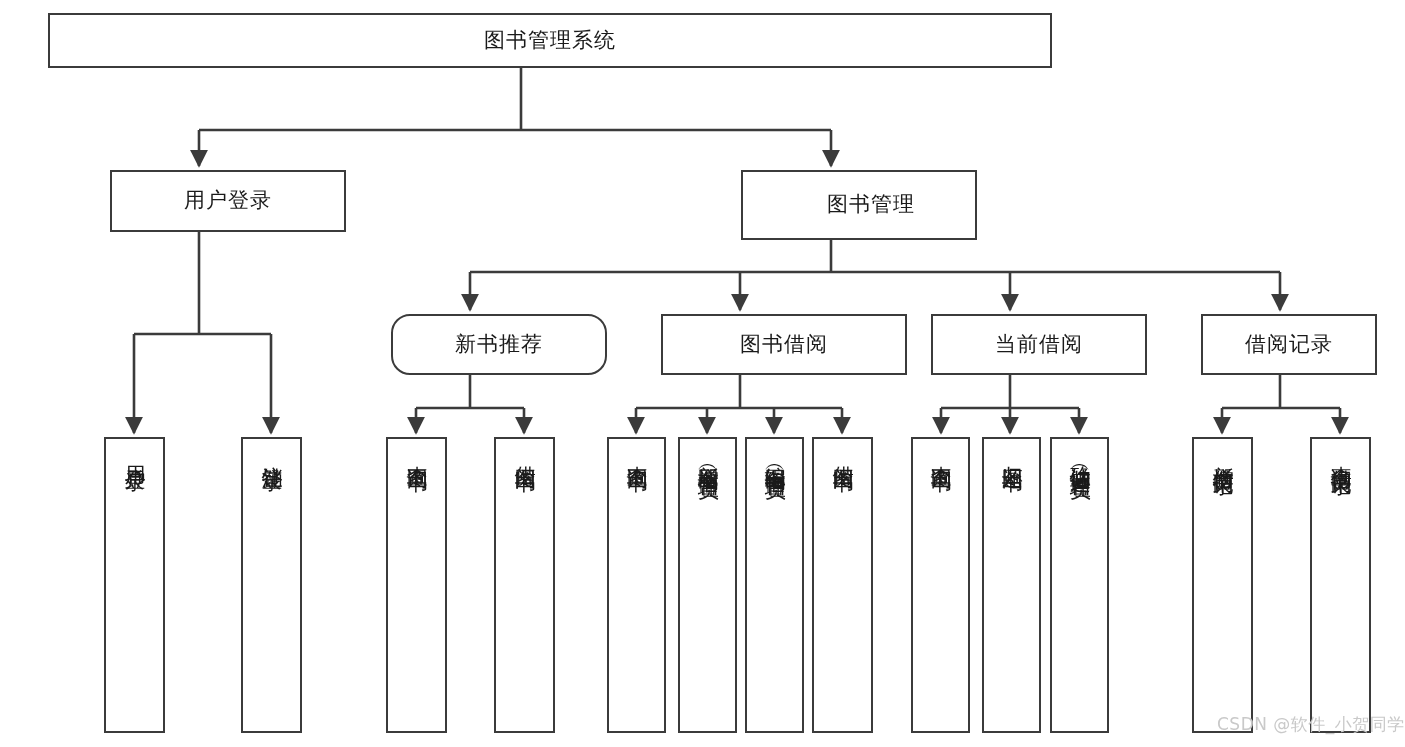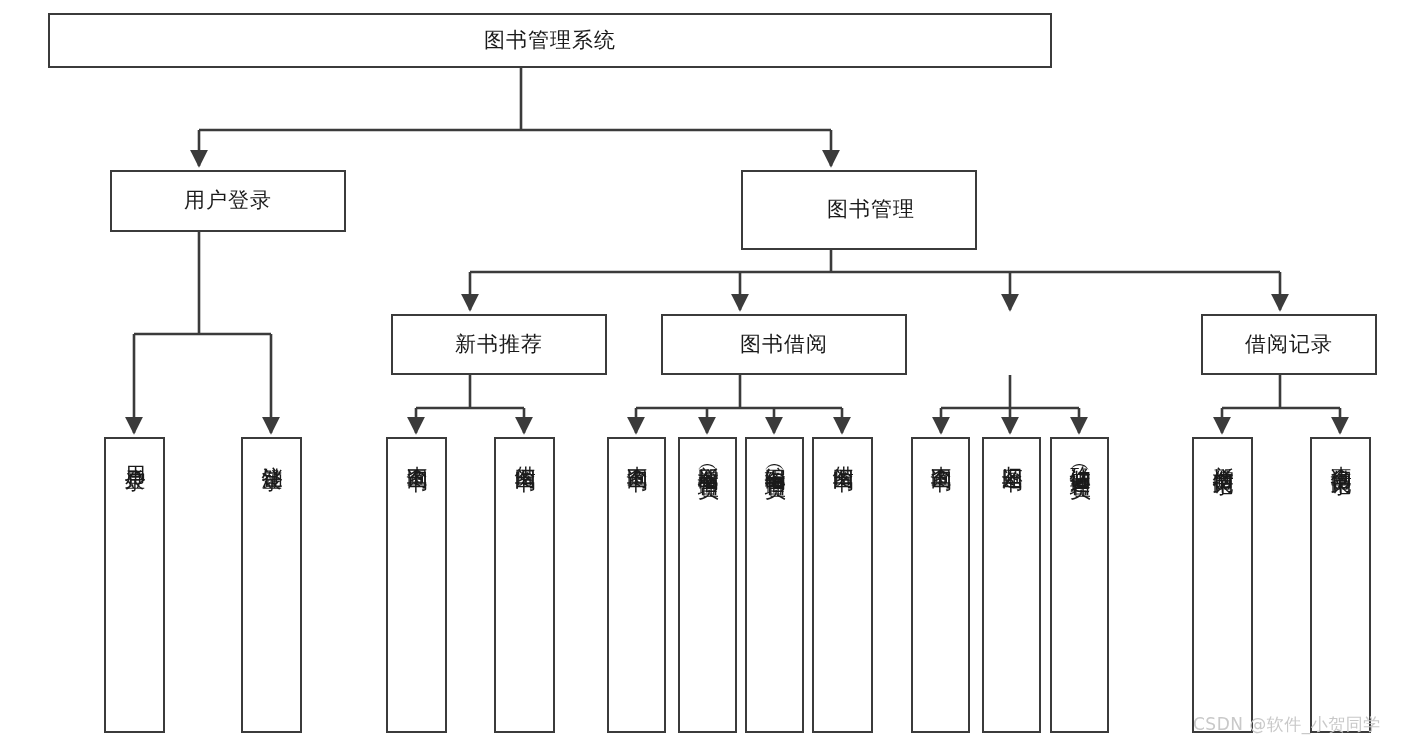--- a/index.html
+++ b/index.html
@@ -62,20 +62,21 @@
     white-space: nowrap;
   }
   .watermark {
     position: absolute;
     font-size: 17px;
     color: #c9c9c9;
     letter-spacing: 0.5px;
     white-space: nowrap;
     z-index: 3;
     font-family: "DejaVu Sans", "Liberation Sans", sans-serif;
+    padding-left: 24px;
   }
 </style>
 </head>
 <body>
 
 <div id="canvas">
 
   <svg id="edges" viewBox="0 0 1405 747" xmlns="http://www.w3.org/2000/svg">
     <defs>
       <marker id="arrow" viewBox="0 0 10 10" refX="9" refY="5" markerWidth="7" markerHeight="7" orient="auto-start-reverse">
@@ -129,30 +130,33 @@
     </g>
   </svg>
 
   <div class="node node-h" style="left:19px; top:13px; width:1004px; height:55px;">
     <span>图书管理系统</span>
   </div>
 
   <div class="node node-h" style="left:81px; top:170px; width:236px; height:62px;">
     <span>用户登录</span>
   </div>
-  <div class="node node-h" style="left:712px; top:170px; width:236px; height:80px;padding-left:24px;">
+  <div class="node node-h" style="left:712px; top:170px; width:236px; height:70px;padding-left:24px;">
     <span>图书管理</span>
   </div>
 
-  <div class="node node-h" style="left:362px; top:314px; width:216px; height:61px;">
+  <div class="node node-h" style="left:362px; top:314px; width:216px; height:61px;border-radius:19px;">
     <span>新书推荐</span>
   </div>
   <div class="node node-h" style="left:632px; top:314px; width:246px; height:61px;">
     <span>图书借阅</span>
   </div>
+  <div class="node node-h" style="left:902px; top:314px; width:216px; height:61px;">
+    <span>当前借阅</span>
+  </div>
   <div class="node node-h" style="left:1172px; top:314px; width:176px; height:61px;">
     <span>借阅记录</span>
   </div>
 
   <div class="node node-v" style="left:104px; top:437px; width:61px; height:296px;">
     <span class="vtext">用户登录</span>
   </div>
   <div class="node node-v" style="left:241px; top:437px; width:61px; height:296px;">
     <span class="vtext">注销登录</span>
   </div>

